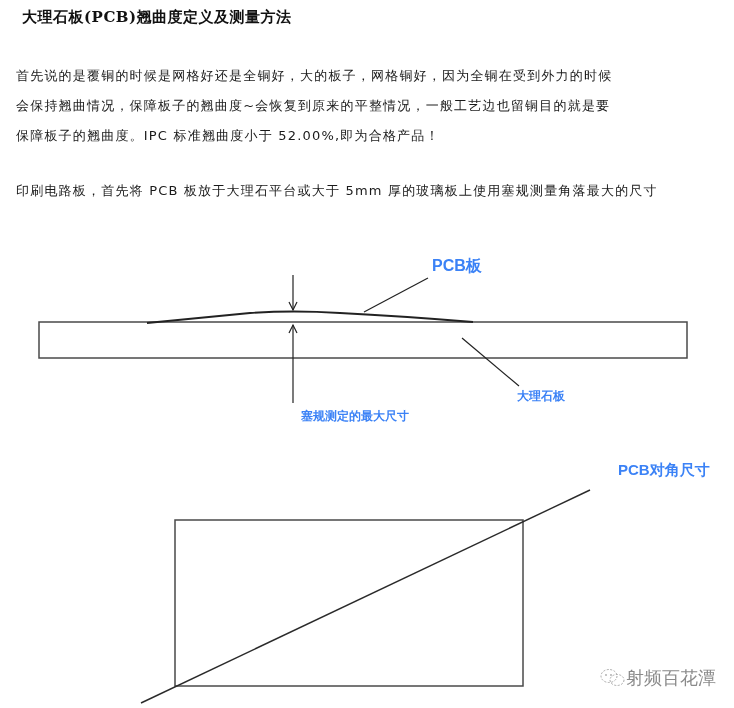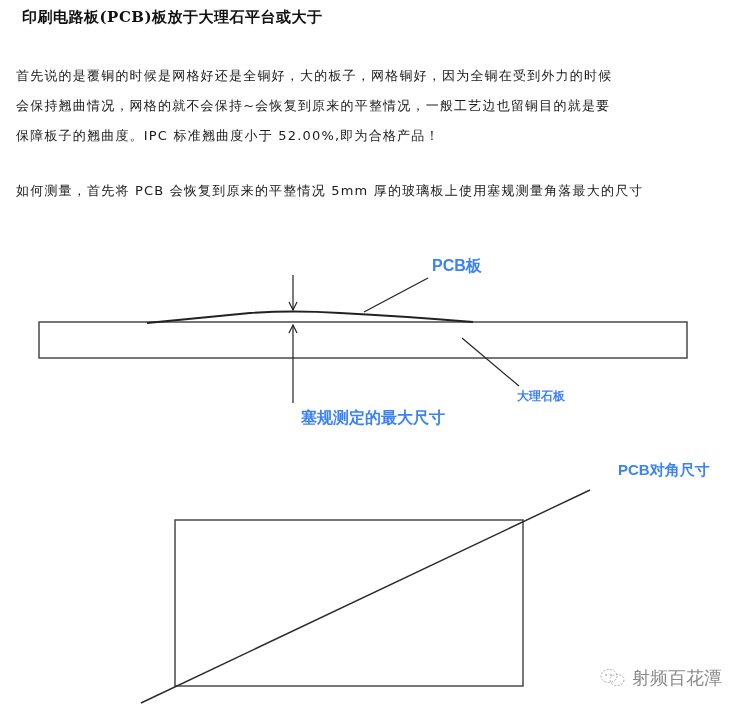--- a/index.html
+++ b/index.html
@@ -9,36 +9,36 @@
            font-family: "DejaVu Serif", "Liberation Serif", serif; letter-spacing: 0.5px; color: #111; }
   .para { position: absolute; left: 16px; font-size: 13px; line-height: 30px; letter-spacing: 1.2px;
           font-family: "DejaVu Sans", sans-serif; color: #1a1a1a; white-space: nowrap; }
   .para .line { display: block; }
   #p1 { top: 61px; }
   #p2 { top: 176px; }
   .diagram { position: absolute; left: 0; top: 0; width: 734px; height: 708px; }
   .lbl { position: absolute; font-weight: bold; font-size: 15px; color: #3b82f6;
          font-family: "Liberation Sans", sans-serif; white-space: nowrap; }
   .watermark { position: absolute; left: 600px; top: 666px; font-size: 18px; color: #8a8a8a;
-               font-family: "DejaVu Sans", sans-serif; display: flex; align-items: center; gap: 6px; }
+               font-family: "DejaVu Sans", sans-serif; display: flex; align-items: center; }
   .wm-icon { width: 26px; height: 20px; }
 </style>
 </head>
 <body>
 
-<div class="title">印刷电路板(PCB)板放于大理石平台或大于</div>
+<div class="title">大理石板(PCB)翘曲度定义及测量方法</div>
 
 <div class="para" id="p1">
   <span class="line">首先说的是覆铜的时候是网格好还是全铜好，大的板子，网格铜好，因为全铜在受到外力的时候</span>
-  <span class="line">会保持翘曲情况，网格的就不会保持~会恢复到原来的平整情况，一般工艺边也留铜目的就是要</span>
+  <span class="line">会保持翘曲情况，保障板子的翘曲度~会恢复到原来的平整情况，一般工艺边也留铜目的就是要</span>
   <span class="line">保障板子的翘曲度。IPC 标准翘曲度小于 52.00%,即为合格产品！</span>
 </div>
 
 <div class="para" id="p2">
-  <span class="line">如何测量，首先将 PCB 会恢复到原来的平整情况 5mm 厚的玻璃板上使用塞规测量角落最大的尺寸</span>
+  <span class="line">印刷电路板，首先将 PCB 板放于大理石平台或大于 5mm 厚的玻璃板上使用塞规测量角落最大的尺寸</span>
 </div>
 
 <svg class="diagram" viewBox="0 0 734 708" xmlns="http://www.w3.org/2000/svg">
   <g>
     <rect x="39" y="322" width="648" height="36" fill="none" stroke="#4a4a4a" stroke-width="1.5"></rect>
   </g>
   <g>
     <path d="M147 323 Q 200 318 250 313 Q 293 310 340 313 Q 400 316 473 322" fill="none" stroke="#222" stroke-width="1.8"></path>
   </g>
   <g>
@@ -57,21 +57,21 @@
   <g>
     <rect x="175" y="520" width="348" height="166" fill="none" stroke="#4a4a4a" stroke-width="1.5"></rect>
   </g>
   <g>
     <line x1="141" y1="703" x2="590" y2="490" stroke="#2a2a2a" stroke-width="1.4"></line>
   </g>
 </svg>
 
 <div class="lbl" style="left:432px; top:256px; font-size:16px;">PCB板</div>
 <div class="lbl" style="left:517px; top:388px; font-size:12px;">大理石板</div>
-<div class="lbl" style="left:301px; top:408px; font-size:16px;">塞规测定的最大尺寸</div>
+<div class="lbl" style="left:301px; top:408px; font-size:12px;">塞规测定的最大尺寸</div>
 <div class="lbl" style="left:618px; top:461px; font-size:15px;">PCB对角尺寸</div>
 
 <div class="watermark">
   <svg class="wm-icon" viewBox="0 0 26 20" xmlns="http://www.w3.org/2000/svg">
     <ellipse cx="9" cy="8" rx="8" ry="6.5" fill="none" stroke="#aaa" stroke-width="1" stroke-dasharray="2,1.5"></ellipse>
     <ellipse cx="17" cy="12" rx="7" ry="5.5" fill="none" stroke="#aaa" stroke-width="1" stroke-dasharray="2,1.5"></ellipse>
     <circle cx="6" cy="7" r="0.9" fill="#aaa"></circle>
     <circle cx="11" cy="7" r="0.9" fill="#aaa"></circle>
   </svg>
   <span>射频百花潭</span>

